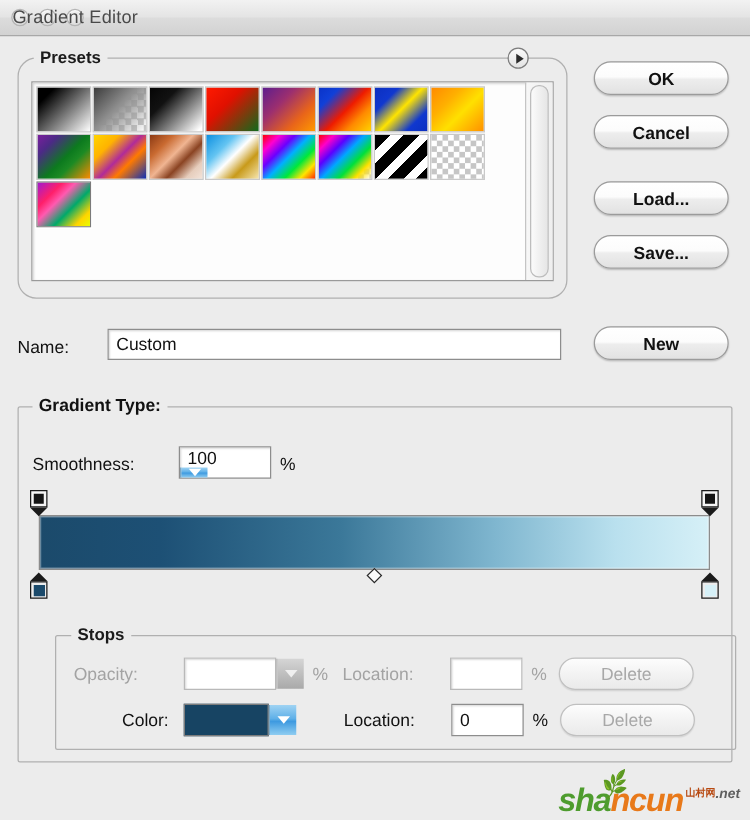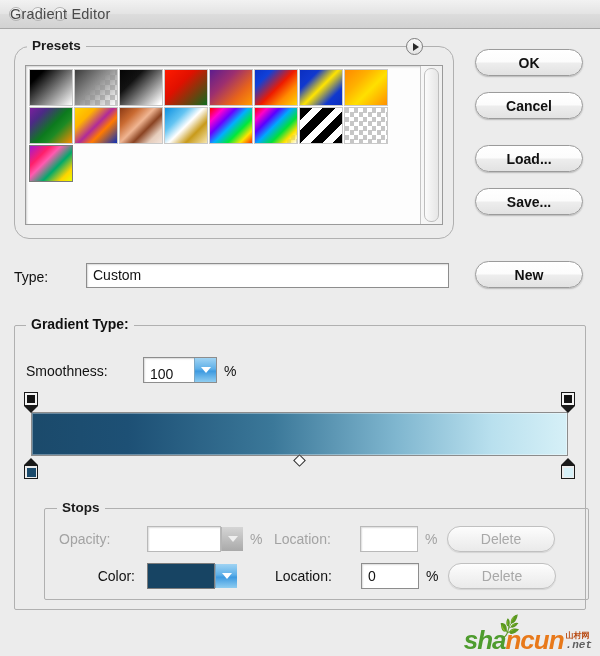--- a/index.html
+++ b/index.html
@@ -140,21 +140,21 @@
   }
   .stepper .up   { width:0;height:0;border-bottom:5px solid #3a3a3a;border-left:4px solid transparent;border-right:4px solid transparent;}
   .stepper .down { width:0;height:0;border-top:5px solid #3a3a3a;border-left:4px solid transparent;border-right:4px solid transparent;}
 
   
   #smooth-label { position: absolute; left: 26px; top: 363px; font-size: 14px; color: #111; }
   #smooth-field {
     position: absolute; left: 143px; top: 357px; width: 74px; height: 26px;
     background: #fff; border: 1px solid #8d8d8d;
     box-shadow: inset 1px 1px 1.5px rgba(0,0,0,.15);
-    display: flex; align-items: flex-end;
+    display: flex; align-items: flex-start; flex-direction: column;
   }
   #smooth-value { font-size: 14px; color: #111; padding-left: 6px; flex: 1; }
   .blue-drop {
     width: 22px; height: 24px;
     background: linear-gradient(to bottom, #9fd3f3 0%, #5fb0e8 45%, #3e9ae0 55%, #8fcdf1 100%);
     border-left: 1px solid #7ba7c4;
     display: flex; align-items: center; justify-content: center;
   }
   .blue-drop .dn { width:0;height:0;border-top:6px solid #ffffff;border-left:5px solid transparent;border-right:5px solid transparent;}
   #smooth-pct { position: absolute; left: 224px; top: 363px; font-size: 14px; color: #111; }
@@ -234,21 +234,21 @@
   #watermark {
     position: absolute; right: 8px; bottom: 3px;
     display: flex; align-items: flex-end;
     font-weight: bold; font-style: italic;
     font-size: 26px; line-height: 26px;
     letter-spacing: -1px;
   }
   #wm-a { color: #4e9c2e; }
   #wm-b { color: #e8791a; }
   #wm-leaf { position: absolute; left: 34px; top: -11px; font-size: 17px; color: #5aa832; transform: rotate(-18deg); }
-  #wm-side { display: flex; flex-direction: column; margin-left: 2px; margin-bottom: 2px; font-family: Liberation Mono, monospace; }
+  #wm-side { display: flex; flex-direction: row; margin-left: 2px; margin-bottom: 12px; }
   #wm-cn { font-size: 8px; color: #b84a12; font-style: normal; letter-spacing: 0; line-height: 9px; }
   #wm-net { font-size: 11px; color: #5f5f5f; font-style: italic; letter-spacing: 0; line-height: 11px; }
 </style>
 </head>
 <body>
 
 <div class="titlebar">
   <div class="lights">
     <div class="light"></div>
     <div class="light"></div>
@@ -287,21 +287,21 @@
 <div id="presets-menu-btn">
   <div class="tri"></div>
 </div>
 
 <div class="btn" id="btn-ok">OK</div>
 <div class="btn" id="btn-cancel">Cancel</div>
 <div class="btn" id="btn-load">Load...</div>
 <div class="btn" id="btn-save">Save...</div>
 <div class="btn" id="btn-new">New</div>
 
-<div id="name-label">Type:</div>
+<div id="name-label">Name:</div>
 <div id="name-input">Custom</div>
 
 <div class="groupbox" id="gtype-group"></div>
 <div id="gtype-legend-wrap">
   <span id="gtype-label">Gradient Type:</span>
 </div>
 
 <div id="smooth-label">Smoothness:</div>
 <div id="smooth-field">
   <span id="smooth-value">100</span>

